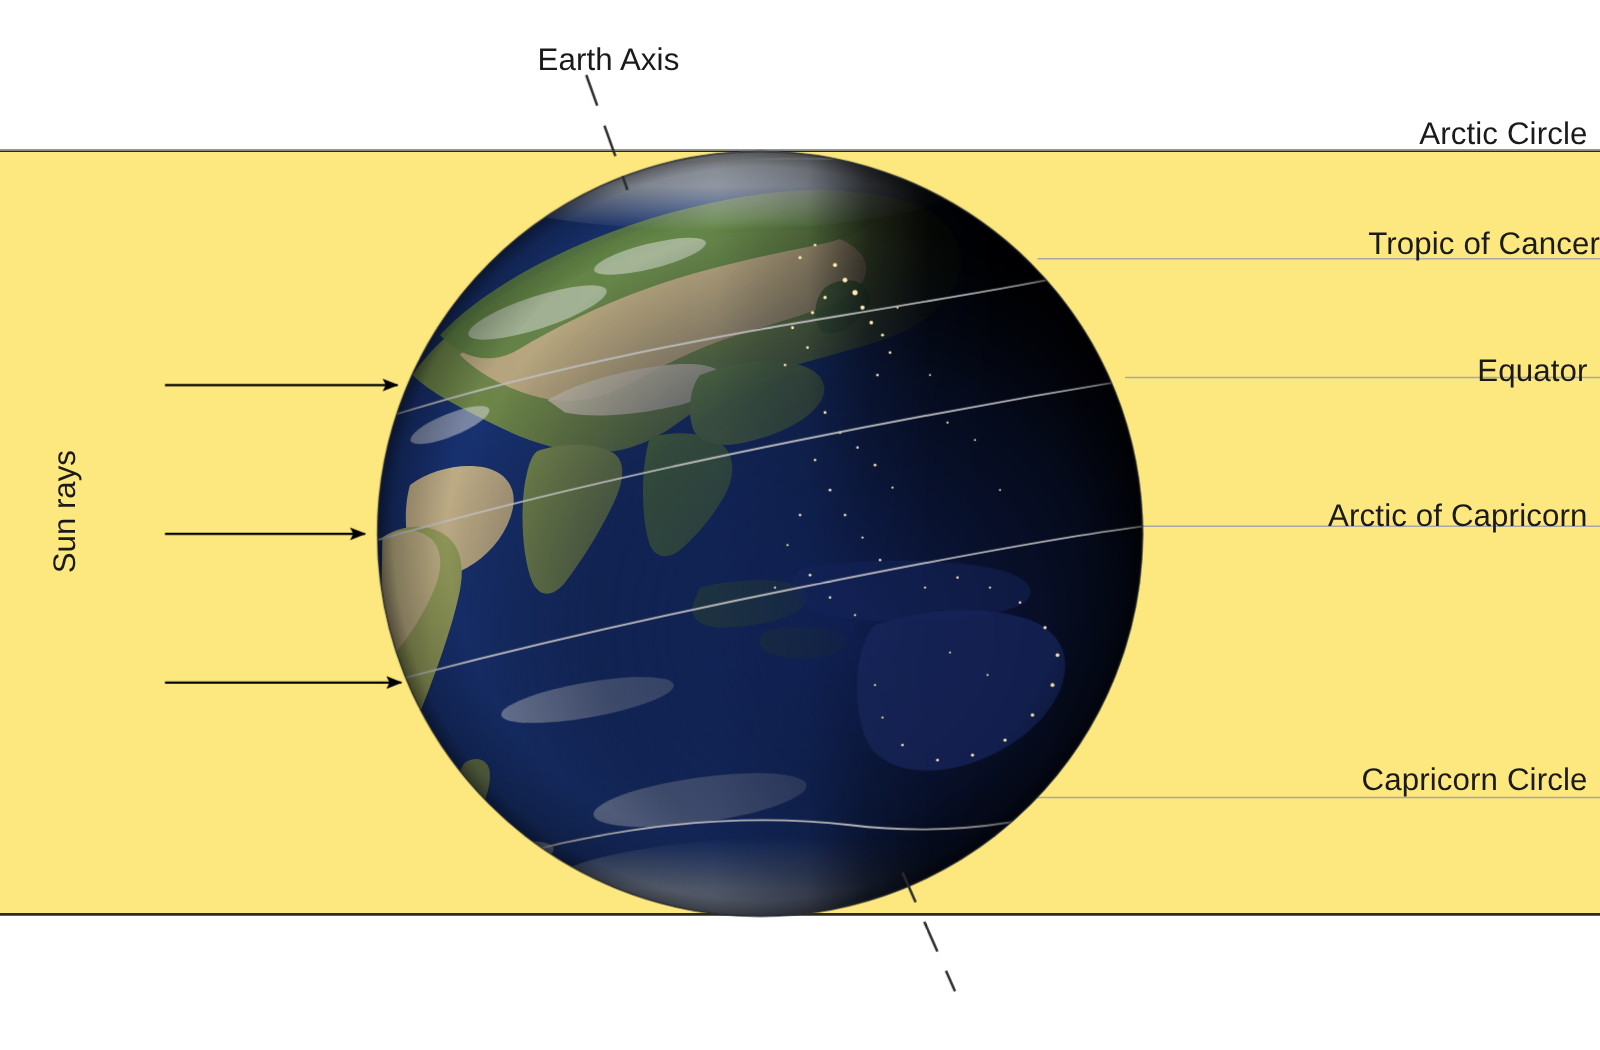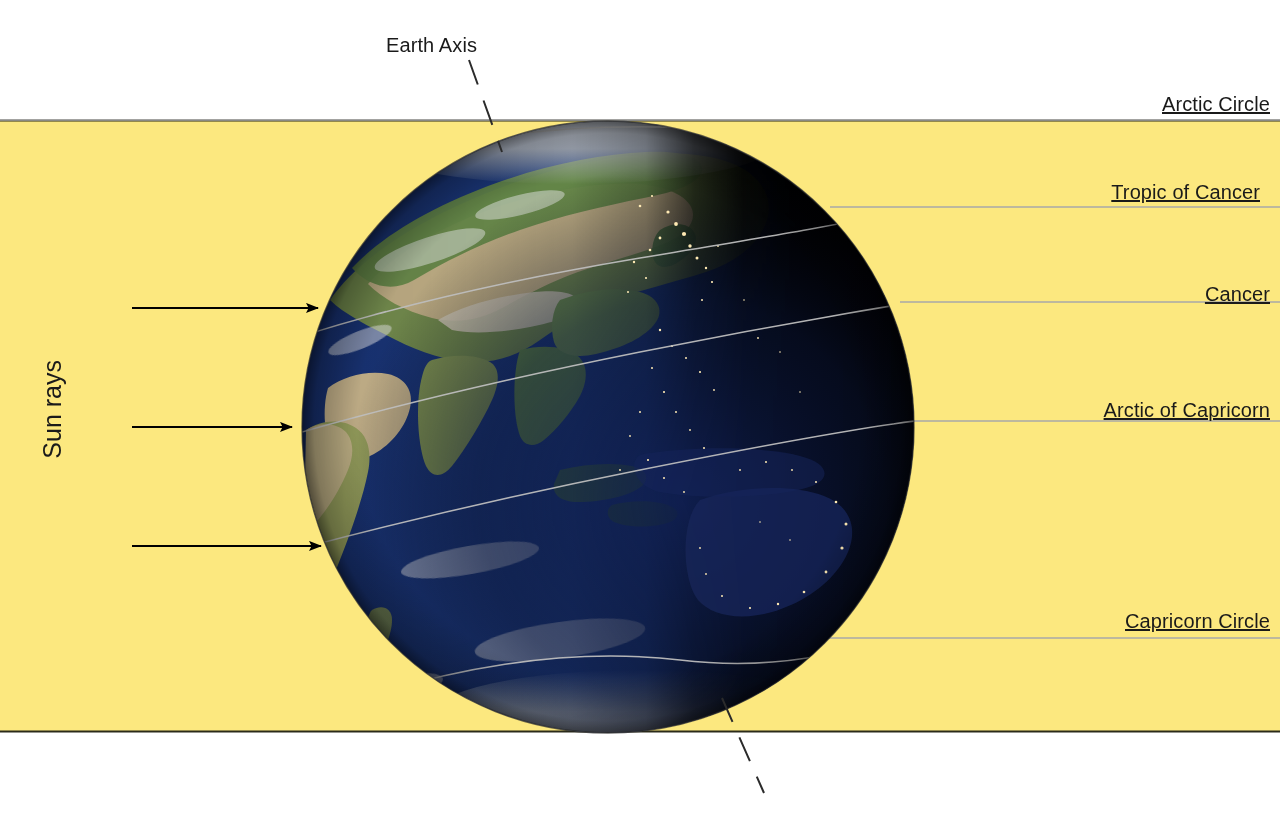--- a/index.html
+++ b/index.html
@@ -17,28 +17,28 @@
   #stage {
     position: absolute;
     left: 0;
     top: 0;
     width: 1280px;
     height: 840px;
   }
   .label-text {
     position: absolute;
     font-family: "Liberation Sans", sans-serif;
-    font-size: 20px;
+    font-size: 25px;
     color: #1a1a1a;
     white-space: nowrap;
     letter-spacing: 0.1px;
+    margin-left: 44px;
   }
   .label-right {
     text-align: right;
-    text-decoration: underline;
   }
   #sun-rays-label {
     position: absolute;
     left: 38px;
     top: 360px;
     font-family: "Liberation Sans", sans-serif;
     font-size: 25px;
     color: #1a1a1a;
     white-space: nowrap;
     transform-origin: left top;
@@ -297,19 +297,19 @@
     <line x1="132" y1="546" x2="321" y2="546" marker-end="url(#rayHead)"></line>
   </g>
 </svg>
 
 <div id="earth-axis-label" class="label-text">Earth Axis</div>
 
 <div id="sun-rays-label">Sun rays</div>
 
 <div class="label-text label-right" style="right:10px; top:93px;">Arctic Circle</div>
 
-<div class="label-text label-right" style="right:20px; top:181px;">Tropic of Cancer</div>
-
-<div class="label-text label-right" style="right:10px; top:283px;">Cancer</div>
+<div class="label-text label-right" style="right:0; top:181px;">Tropic of Cancer</div>
+
+<div class="label-text label-right" style="right:10px; top:283px;">Equator</div>
 
 <div class="label-text label-right" style="right:10px; top:399px;">Arctic of Capricorn</div>
 
 <div class="label-text label-right" style="right:10px; top:610px;">Capricorn Circle</div>
 
 </body></html>

